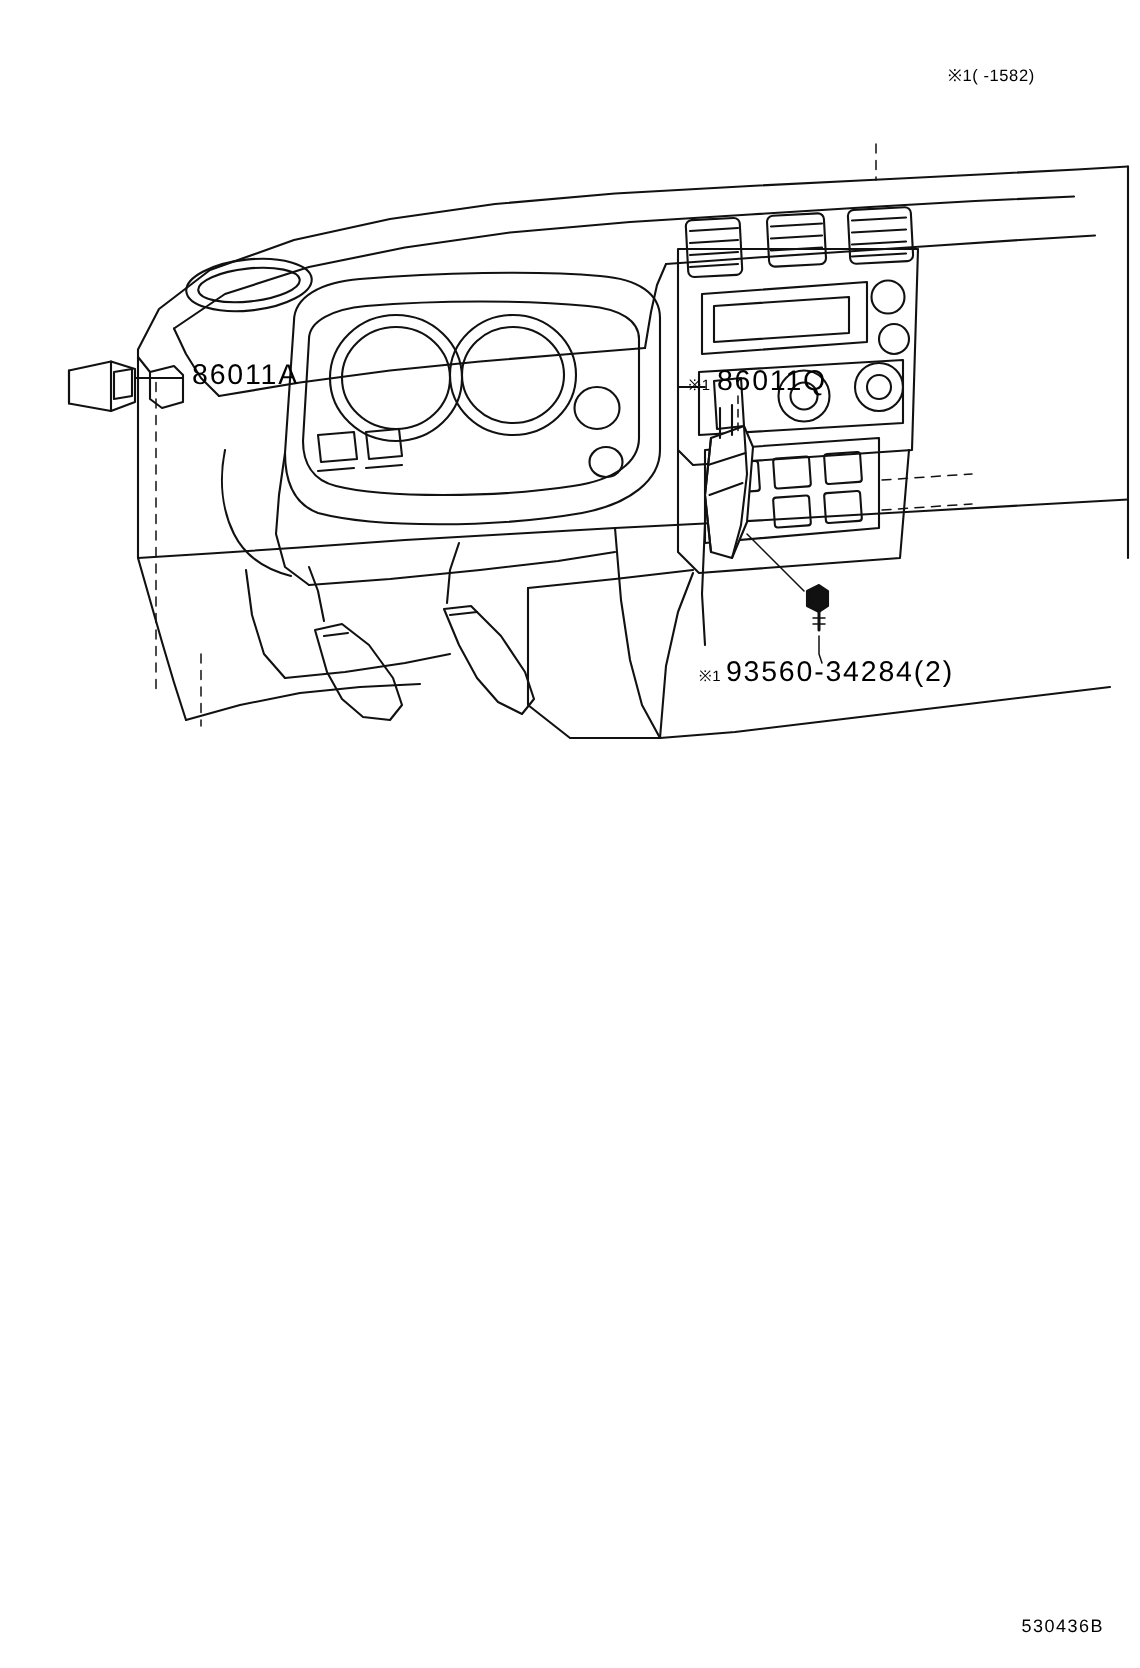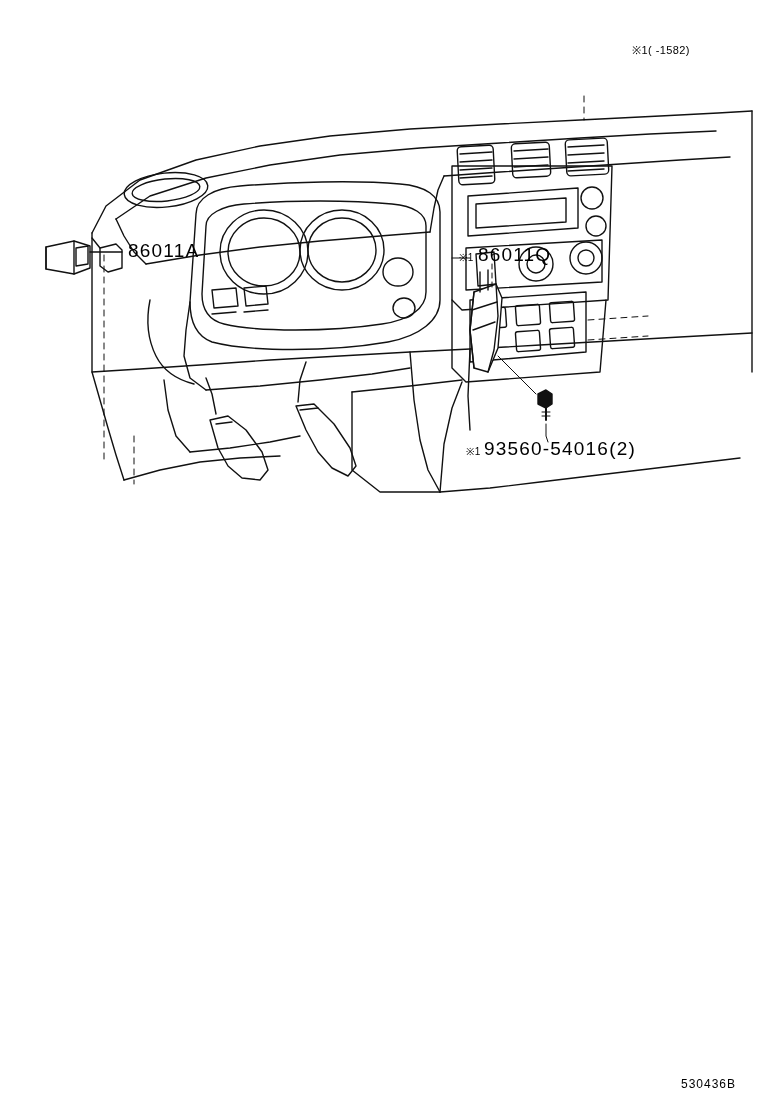--- a/index.html
+++ b/index.html
@@ -222,20 +222,20 @@
 
   </svg>
 
   <div id="label-86011a" class="lbl lbl-part">86011A</div>
 
   <div id="label-86011q" class="lbl">
     <span class="mark-sm">※1</span><span class="lbl-part" style="margin-left:4px;">86011Q</span>
   </div>
 
   <div id="label-93560" class="lbl">
-    <span class="mark-sm">※1</span><span class="lbl-part" style="margin-left:3px;">93560-54016(2)</span>
+    <span class="mark-sm">※1</span><span class="lbl-part" style="margin-left:3px;">93560-34284(2)</span>
   </div>
 
   <div id="label-topnote" class="lbl lbl-note">※1(   ‑1582)</div>
 
   <div id="label-figno" class="lbl lbl-foot">530436B</div>
 
 </div>
 
 </body></html>

